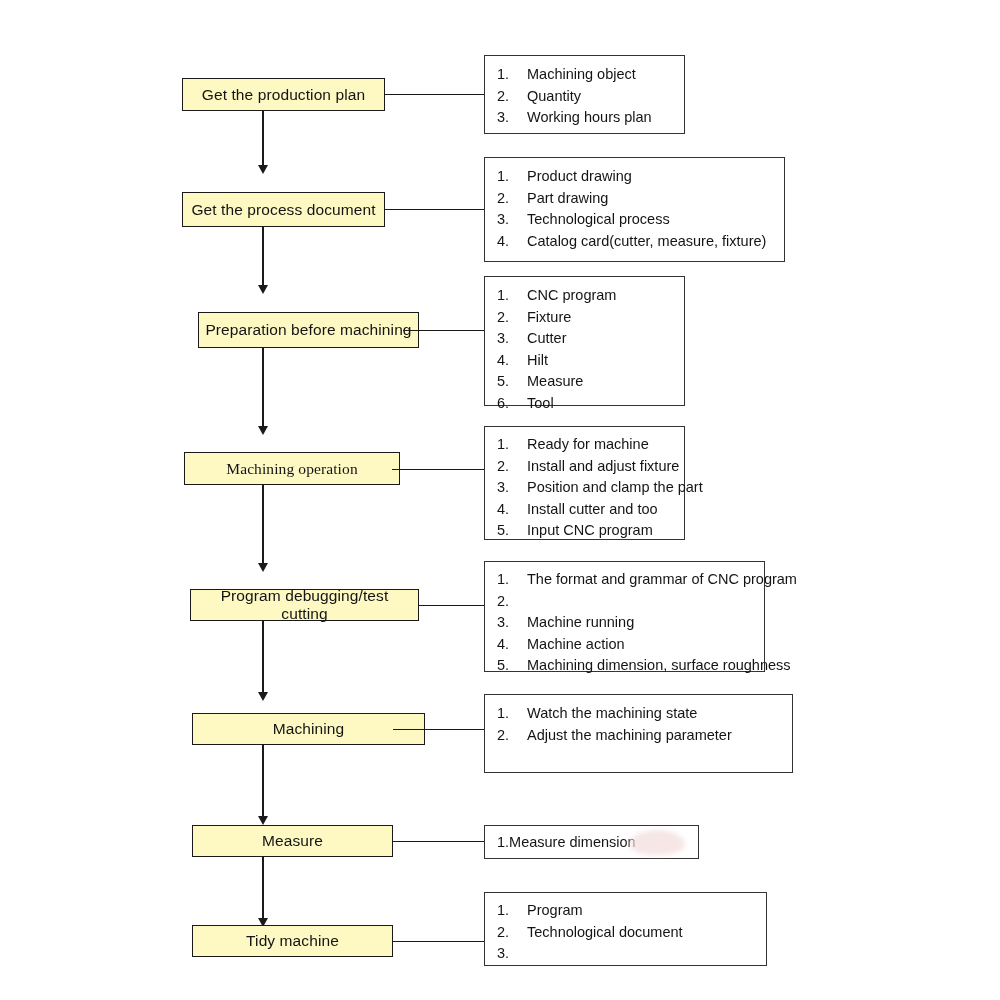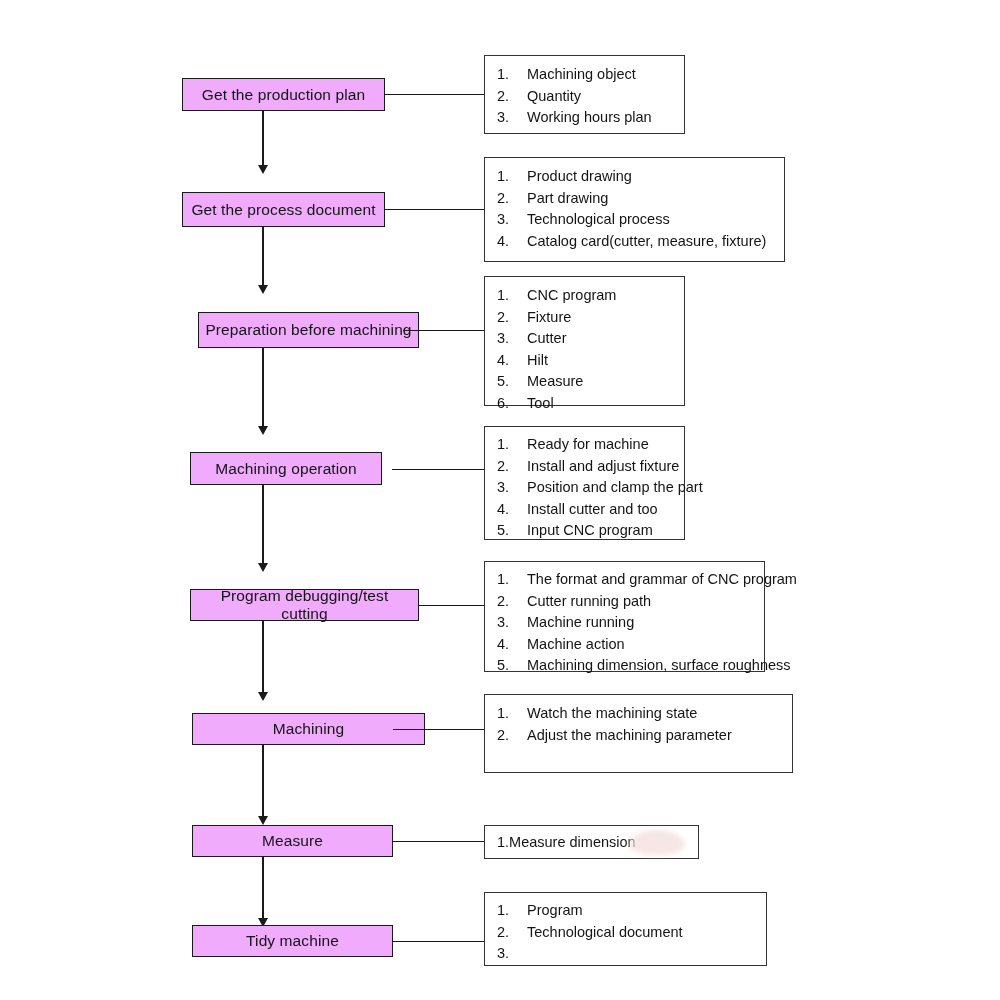--- a/index.html
+++ b/index.html
@@ -10,21 +10,21 @@
   #canvas {
     position: relative;
     width: 1000px;
     height: 1000px;
     background: #ffffff;
     font-family: "Liberation Sans", sans-serif;
     overflow: hidden;
   }
   .stage-box {
     position: absolute;
-    background: #f0abfc;
+    background: #fef9c3;
     border: 1.6px solid #1a1a1a;
     box-sizing: border-box;
     display: flex;
     align-items: center;
     justify-content: center;
     color: #141414;
     font-size: 15.5px;
     letter-spacing: 0.1px;
     text-align: center;
     padding: 0 6px;
@@ -170,21 +170,21 @@
       </li>
       <li>
         <span class="li-num">6.</span>
         <span class="li-text">Tool</span>
       </li>
     </ul>
   </div>
   <div class="v-arrow-line" style="left:262px; top:348px; height:80px;"></div>
   <div class="arrow-head" style="left:258px; top:426px;"></div>
 
-  <div class="stage-box" style="left:190px; top:452px; width:192px; height:33px;">
+  <div class="stage-box" style="left:184px; top:452px; width:216px; height:33px;font-family:Liberation Serif, serif;">
     <span>Machining operation</span>
   </div>
   <div class="h-line" style="left:392px; top:469px; width:92px;"></div>
   <div class="detail-box" style="left:484px; top:426px; width:201px; height:114px; padding:7px 0 0 12px;">
     <ul class="detail-list">
       <li>
         <span class="li-num">1.</span>
         <span class="li-text">Ready for machine</span>
       </li>
       <li>
@@ -213,21 +213,20 @@
   </div>
   <div class="h-line" style="left:419px; top:605px; width:65px;"></div>
   <div class="detail-box" style="left:484px; top:561px; width:281px; height:111px; padding:7px 0 0 12px;">
     <ul class="detail-list">
       <li>
         <span class="li-num">1.</span>
         <span class="li-text">The format and grammar of CNC program</span>
       </li>
       <li>
         <span class="li-num">2.</span>
-        <span class="li-text">Cutter running path</span>
       </li>
       <li>
         <span class="li-num">3.</span>
         <span class="li-text">Machine running</span>
       </li>
       <li>
         <span class="li-num">4.</span>
         <span class="li-text">Machine action</span>
       </li>
       <li>

